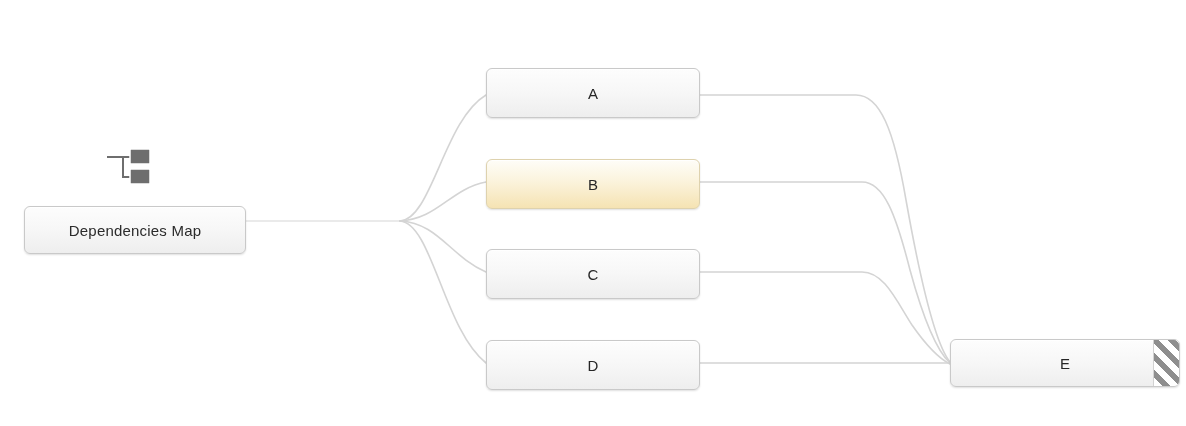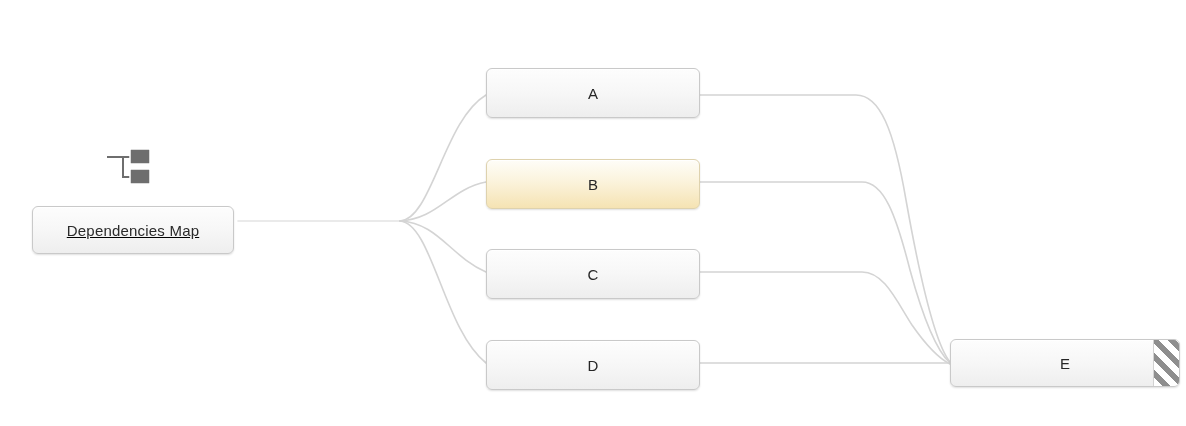--- a/index.html
+++ b/index.html
@@ -109,21 +109,21 @@
     <svg width="48" height="40" viewBox="0 0 48 40" xmlns="http://www.w3.org/2000/svg">
 
       <path d="M 2,11 L 18,11 L 18,31 L 26,31" fill="none" stroke="#6e6e6e" stroke-width="2"></path>
       <path d="M 18,11 L 26,11" fill="none" stroke="#6e6e6e" stroke-width="2"></path>
 
       <rect x="25" y="3" width="20" height="15" rx="1" fill="#6e6e6e" stroke="#ffffff" stroke-width="1.5"></rect>
       <rect x="25" y="23" width="20" height="15" rx="1" fill="#6e6e6e" stroke="#ffffff" stroke-width="1.5"></rect>
     </svg>
   </div>
 
-  <div class="node root" style="left:32px; top:206px; width:202px; height:48px;text-decoration:underline;">
+  <div class="node root" style="left:24px; top:206px; width:222px; height:48px;">
     <span class="node-label">Dependencies Map</span>
   </div>
 
   <div class="node" style="left:486px; top:68px; width:214px; height:50px;">
     <span class="node-label">A</span>
   </div>
 
   <div class="node highlight" style="left:486px; top:159px; width:214px; height:50px;">
     <span class="node-label">B</span>
   </div>

